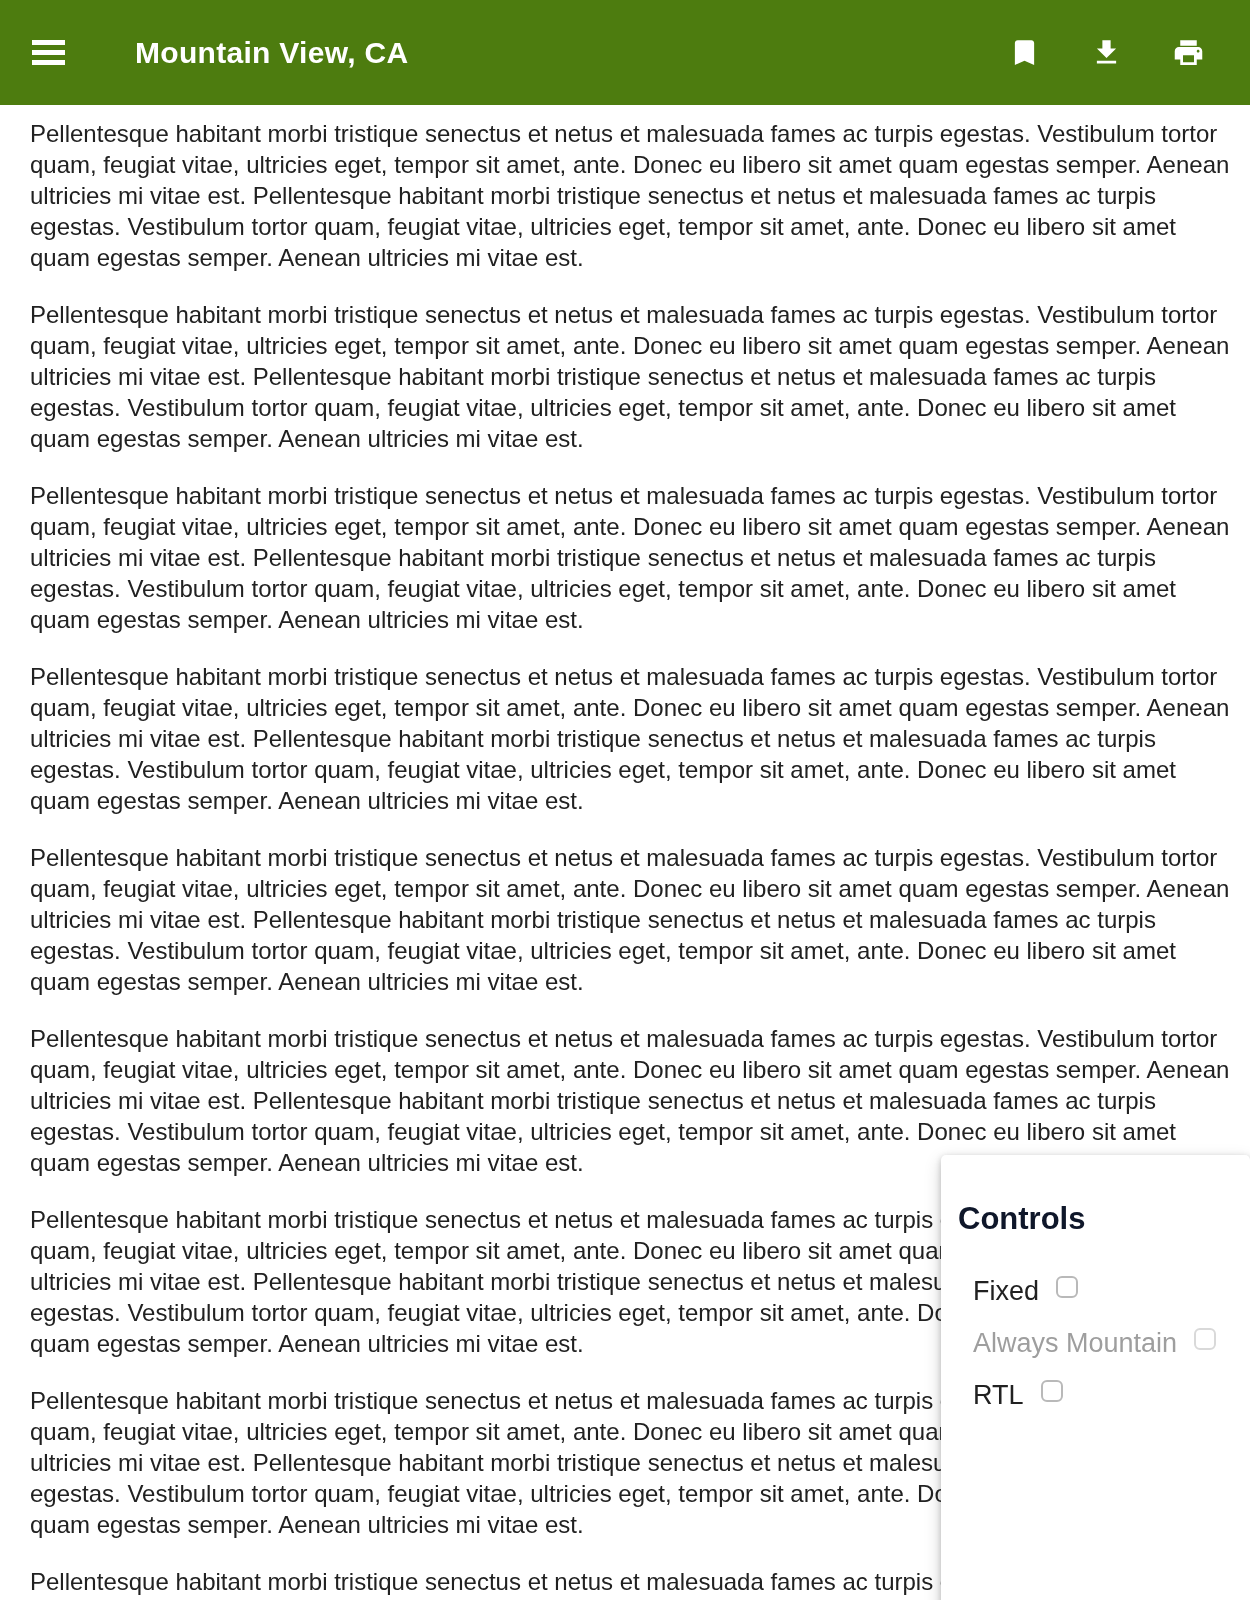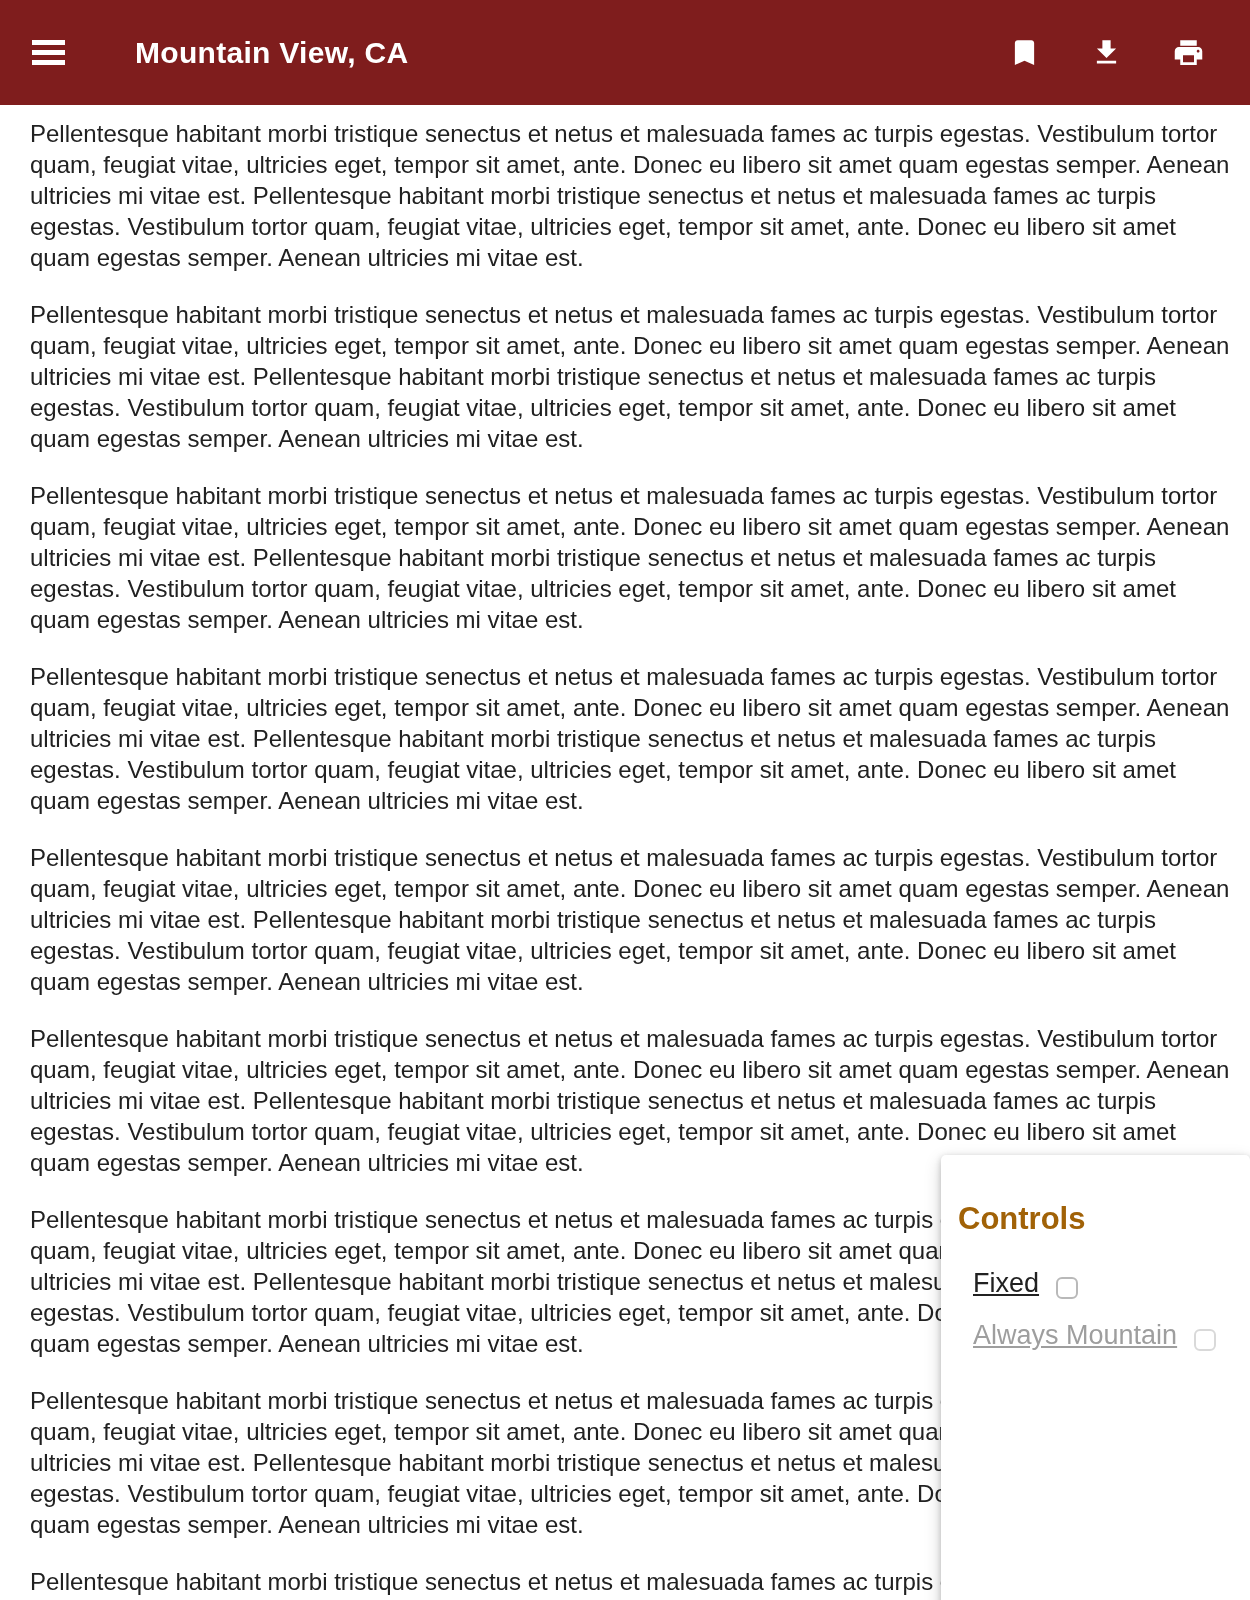--- a/index.html
+++ b/index.html
@@ -65,49 +65,48 @@
     width: 309px;
     height: 460px;
     background: #ffffff;
     border-radius: 5px;
     box-shadow: 0 2px 6px rgba(0,0,0,0.22), 0 6px 18px rgba(0,0,0,0.16);
     padding: 46px 16px 0 17px;
   }
   .controls-title {
     font-size: 31px;
     font-weight: 700;
-    color: #a16207;
-    margin: 0 0 29px 0;
+    color: #0f172a;
+    margin: 0 0 39px 0;
   }
   .ctrl-row {
     display: flex;
-    align-items: flex-end;
+    align-items: flex-start;
     gap: 17px;
     height: 33px;
     margin: 0 0 19px 15px;
     font-size: 27px;
     color: #212121;
     cursor: pointer;
-    text-decoration: underline;
   }
   .ctrl-row.disabled { color: #9E9E9E; cursor: default; }
   .checkbox {
     width: 22px;
     height: 22px;
     flex: 0 0 22px;
     border: 2px solid #B9B9B9;
     border-radius: 6px;
     background: #ffffff;
   }
   .ctrl-row.disabled .checkbox { border-color: #D9D9D9; }
 </style>
 </head>
 <body>
 
-<header class="app-bar" style="background: #7f1d1d; padding-left: 32px;">
+<header class="app-bar" style="background: #4d7c0f; padding-left: 32px;">
   <button class="icon-btn menu-btn">
     <span>
       <svg width="33" height="26" viewBox="0 0 33 26">
         <rect x="0" y="0" width="33" height="5" fill="#ffffff"></rect>
         <rect x="0" y="10" width="33" height="5" fill="#ffffff"></rect>
         <rect x="0" y="20" width="33" height="5" fill="#ffffff"></rect>
       </svg>
     </span>
   </button>
 
@@ -154,14 +153,18 @@
   <h2 class="controls-title">Controls</h2>
   <div id="controls-rows">
       <label class="ctrl-row">
         <span>Fixed</span>
         <span class="checkbox"></span>
       </label>
       <label class="ctrl-row disabled">
         <span>Always Mountain</span>
         <span class="checkbox"></span>
       </label>
+      <label class="ctrl-row">
+        <span>RTL</span>
+        <span class="checkbox"></span>
+      </label>
     </div>
 </aside>
 
 </body></html>

